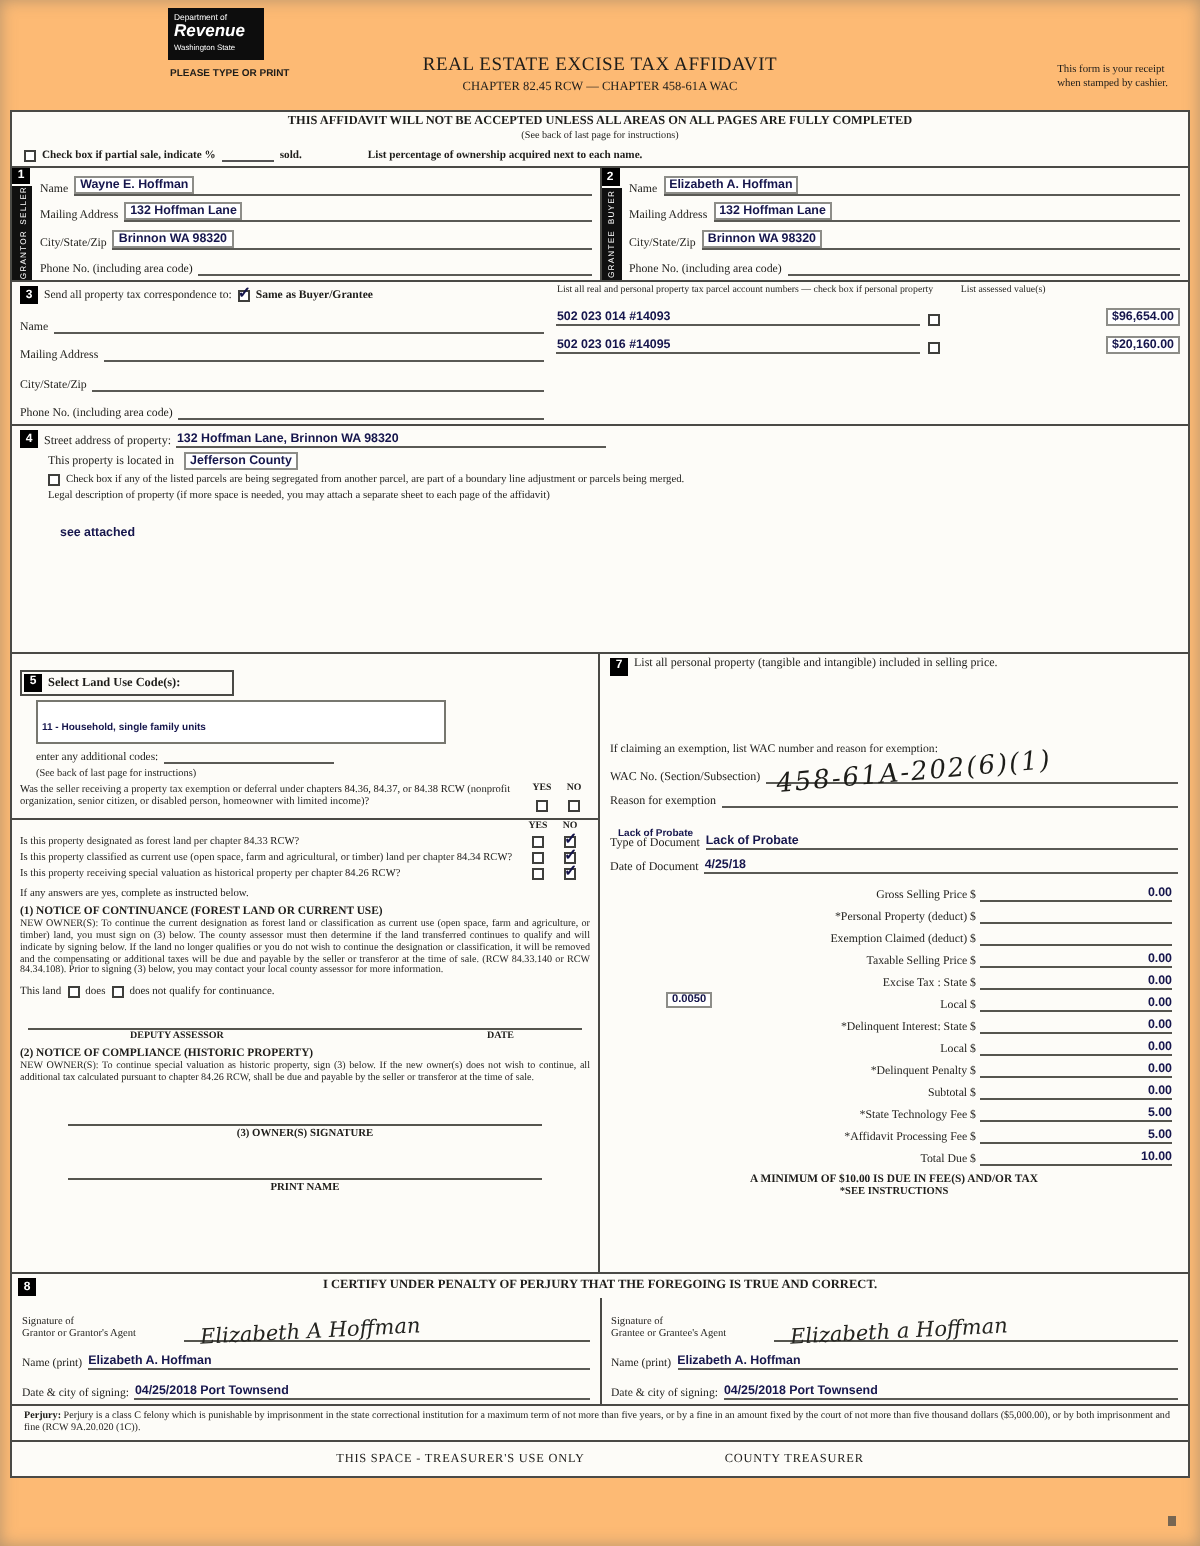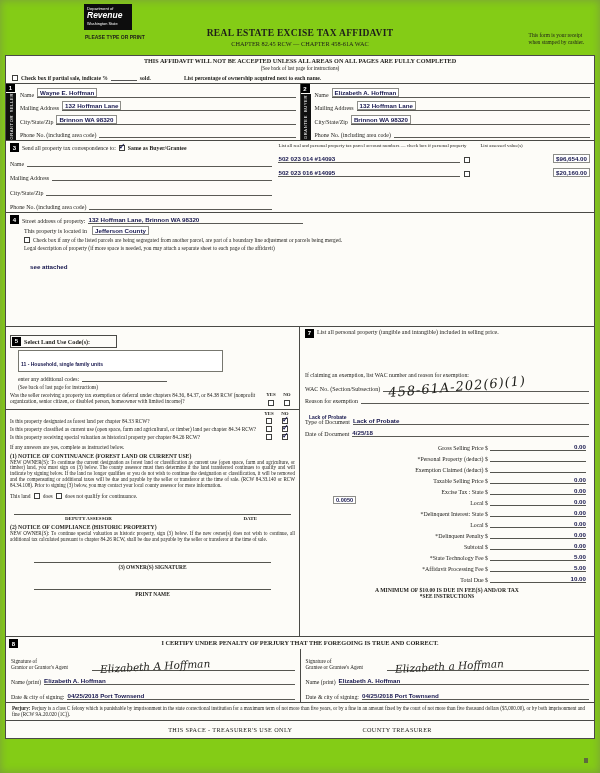--- a/index.html
+++ b/index.html
@@ -1,28 +1,28 @@
 <!DOCTYPE html>
 <html><head>
 <meta charset="utf-8">
 <style>
   * { margin:0; padding:0; box-sizing:border-box; }
   html,body { width:600px; height:773px; }
   body { background:#96948f; font-family:"Liberation Serif", serif; color:#1e1d1a; position:relative; overflow:hidden; }
-  .page { position:absolute; inset:0; background:#84cc16; box-shadow:inset 0 0 8px rgba(110,108,100,.5); }
+  .page { position:absolute; inset:0; background:#fdba74; box-shadow:inset 0 0 8px rgba(110,108,100,.5); }
   .bold { font-weight:bold; }
 
   
   .hdr { position:absolute; left:0; top:0; width:100%; height:55px; }
   .logo { position:absolute; left:84px; top:4px; width:48px; height:26px; background:#0d0d0d; color:#fff; padding:2px 3px; font-family:"Liberation Sans",sans-serif; }
   .logo .l1 { font-size:4.2px; }
   .logo .l2 { font-size:8.5px; font-weight:bold; font-style:italic; line-height:1; }
   .logo .l3 { font-size:3.9px; margin-top:1px; }
   .ptp { position:absolute; left:85px; top:34px; font-size:5px; font-weight:bold; font-family:"Liberation Sans",sans-serif; }
-  .title { position:absolute; left:0; right:0; top:28px; text-align:center; font-size:9.5px; font-weight:bold; letter-spacing:.3px; }
+  .title { position:absolute; left:0; right:0; top:28px; text-align:center; font-size:9.5px; font-weight:normal; letter-spacing:.3px; }
   .chapter { position:absolute; left:0; right:0; top:40px; text-align:center; font-size:6.3px; }
   .rcpt { position:absolute; right:16px; top:32px; font-size:5.4px; line-height:1.3; }
 
   
   .form { position:absolute; left:5px; right:5px; top:55px; height:684px; border:1px solid #4a4a46; background:#fdfcf8; display:flex; flex-direction:column; }
   .form > * { flex-shrink:0; }
   .warnrow { height:9px; text-align:center; font-size:6.2px; font-weight:bold; padding-top:1px; }
   .seeback { height:7px; text-align:center; font-size:5.1px; }
   .partialrow { height:11px; display:flex; align-items:center; gap:3px; padding:0 6px; font-size:5.6px; font-weight:bold; }
   .pctline { width:26px; border-bottom:1px solid #555; height:6px; }

